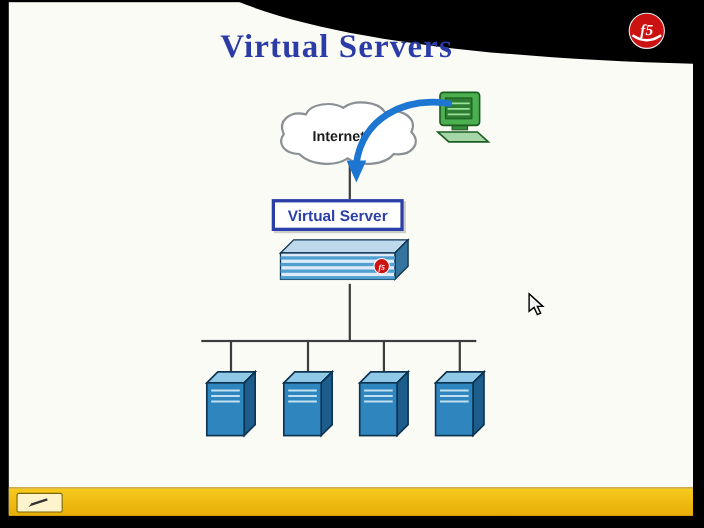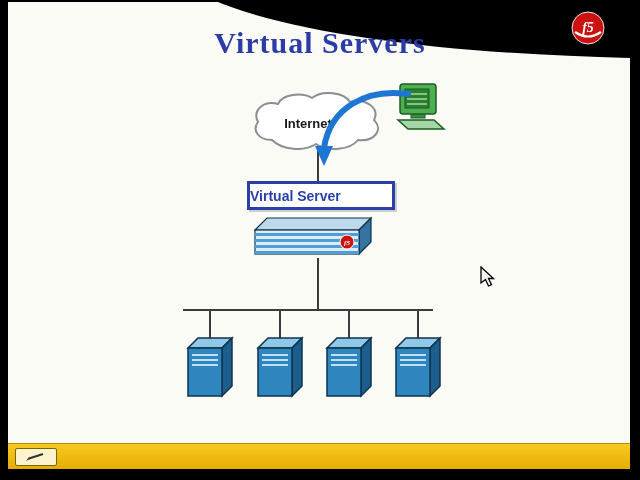--- a/index.html
+++ b/index.html
@@ -1,31 +1,31 @@
 <!DOCTYPE html>
 <html><head>
 <meta charset="utf-8">
 <style>
   html,body{margin:0;padding:0;background:#000;}
   .stage{position:relative;width:640px;height:480px;background:#000;overflow:hidden;
          font-family:"Liberation Sans",sans-serif;}
   .slide{position:absolute;left:8px;top:2px;width:622px;height:466px;background:#fbfbf6;z-index:1;}
   .top-curve{position:absolute;left:8px;top:0;width:622px;height:70px;z-index:4;pointer-events:none;}
   .f5-logo{position:absolute;left:570px;top:10px;width:36px;height:36px;z-index:6;}
-  .title{position:absolute;left:150px;top:26px;width:340px;text-align:center;z-index:5;
+  .title{position:absolute;left:136px;top:26px;width:340px;text-align:center;z-index:5;
          font-family:"Liberation Serif",serif;font-weight:bold;font-size:30px;color:#2c3ca6;
          letter-spacing:1px;}
   .cloud{position:absolute;left:250px;top:90px;width:140px;height:68px;z-index:2;}
   .pc{position:absolute;left:394px;top:82px;width:54px;height:50px;z-index:3;}
   .arrow{position:absolute;left:296px;top:86px;width:140px;height:96px;z-index:4;pointer-events:none;}
   .vline{position:absolute;width:2px;background:#3c3c3c;z-index:1;}
   .hline{position:absolute;height:2px;background:#3c3c3c;z-index:1;}
-  .vs-box{position:absolute;left:247px;top:181px;width:148px;height:29px;box-sizing:border-box;
+  .vs-box{position:absolute;left:247px;top:181px;width:120px;height:29px;box-sizing:border-box;
           border:3px solid #2b3fa8;background:#fff;z-index:3;display:flex;align-items:center;
-          justify-content:flex-start;font-weight:bold;font-size:14px;color:#2b3fa8;
+          justify-content:center;font-weight:bold;font-size:14px;color:#2b3fa8;
           box-shadow:2px 2px 0 rgba(120,120,120,.35);}
   .appliance{position:absolute;left:253px;top:212px;width:124px;height:48px;z-index:2;}
   .server{position:absolute;width:48px;height:62px;top:336px;z-index:2;}
   .cursor{position:absolute;left:480px;top:266px;width:16px;height:22px;z-index:8;}
   .toolbar{position:absolute;left:8px;top:443px;width:622px;height:25px;z-index:5;
            background:linear-gradient(#f7ca1e,#e7ac07);border-top:1px solid #b98a00;}
   .pen-chip{position:absolute;left:7px;top:4px;width:40px;height:16px;background:#fdf4cd;
             border:1px solid #776708;border-radius:2px;display:flex;align-items:center;
             justify-content:center;cursor:pointer;}
 </style>

